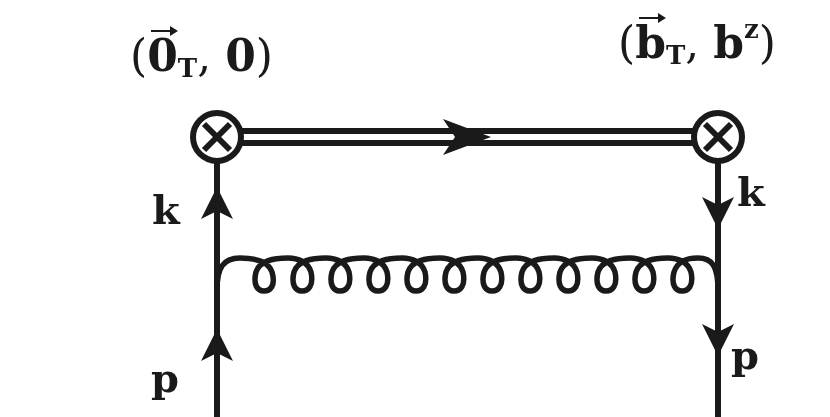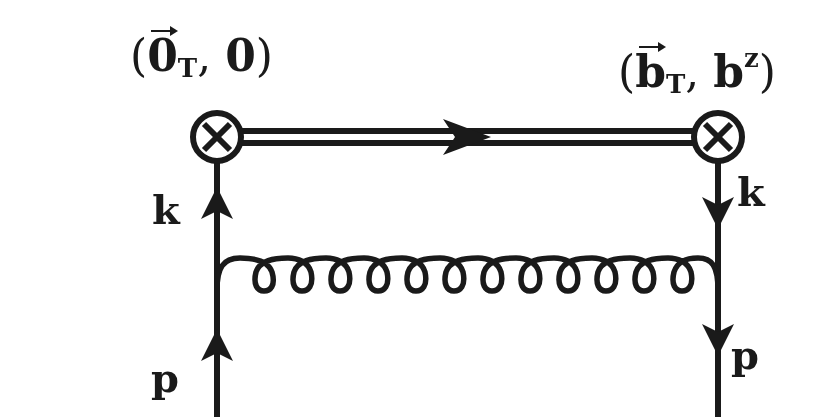--- a/index.html
+++ b/index.html
@@ -103,21 +103,21 @@
 
       <path d="M670,356 L654,324 L670,332 L686,324 Z"></path>
     </g>
   </svg>
 
   
   <div class="label coord" style="left:82px; top:34px;">
     <span>(</span><b class="vec">0</b><sub>T</sub><span>, </span><b>0</b><span>)</span>
   </div>
 
-  <div class="label coord" style="left:570px; top:45px;">
+  <div class="label coord" style="left:570px; top:16px;">
     <span>(</span><b class="vec">b</b><sub>T</sub><span>, </span><b>b</b><sup>z</sup><span>)</span>
   </div>
 
   
   <div class="label mom" style="left:104px; top:190px;">k</div>
   <div class="label mom" style="left:103px; top:358px;">p</div>
   <div class="label mom" style="left:689px; top:172px;">k</div>
   <div class="label mom" style="left:683px; top:335px;">p</div>
 </div>
 

